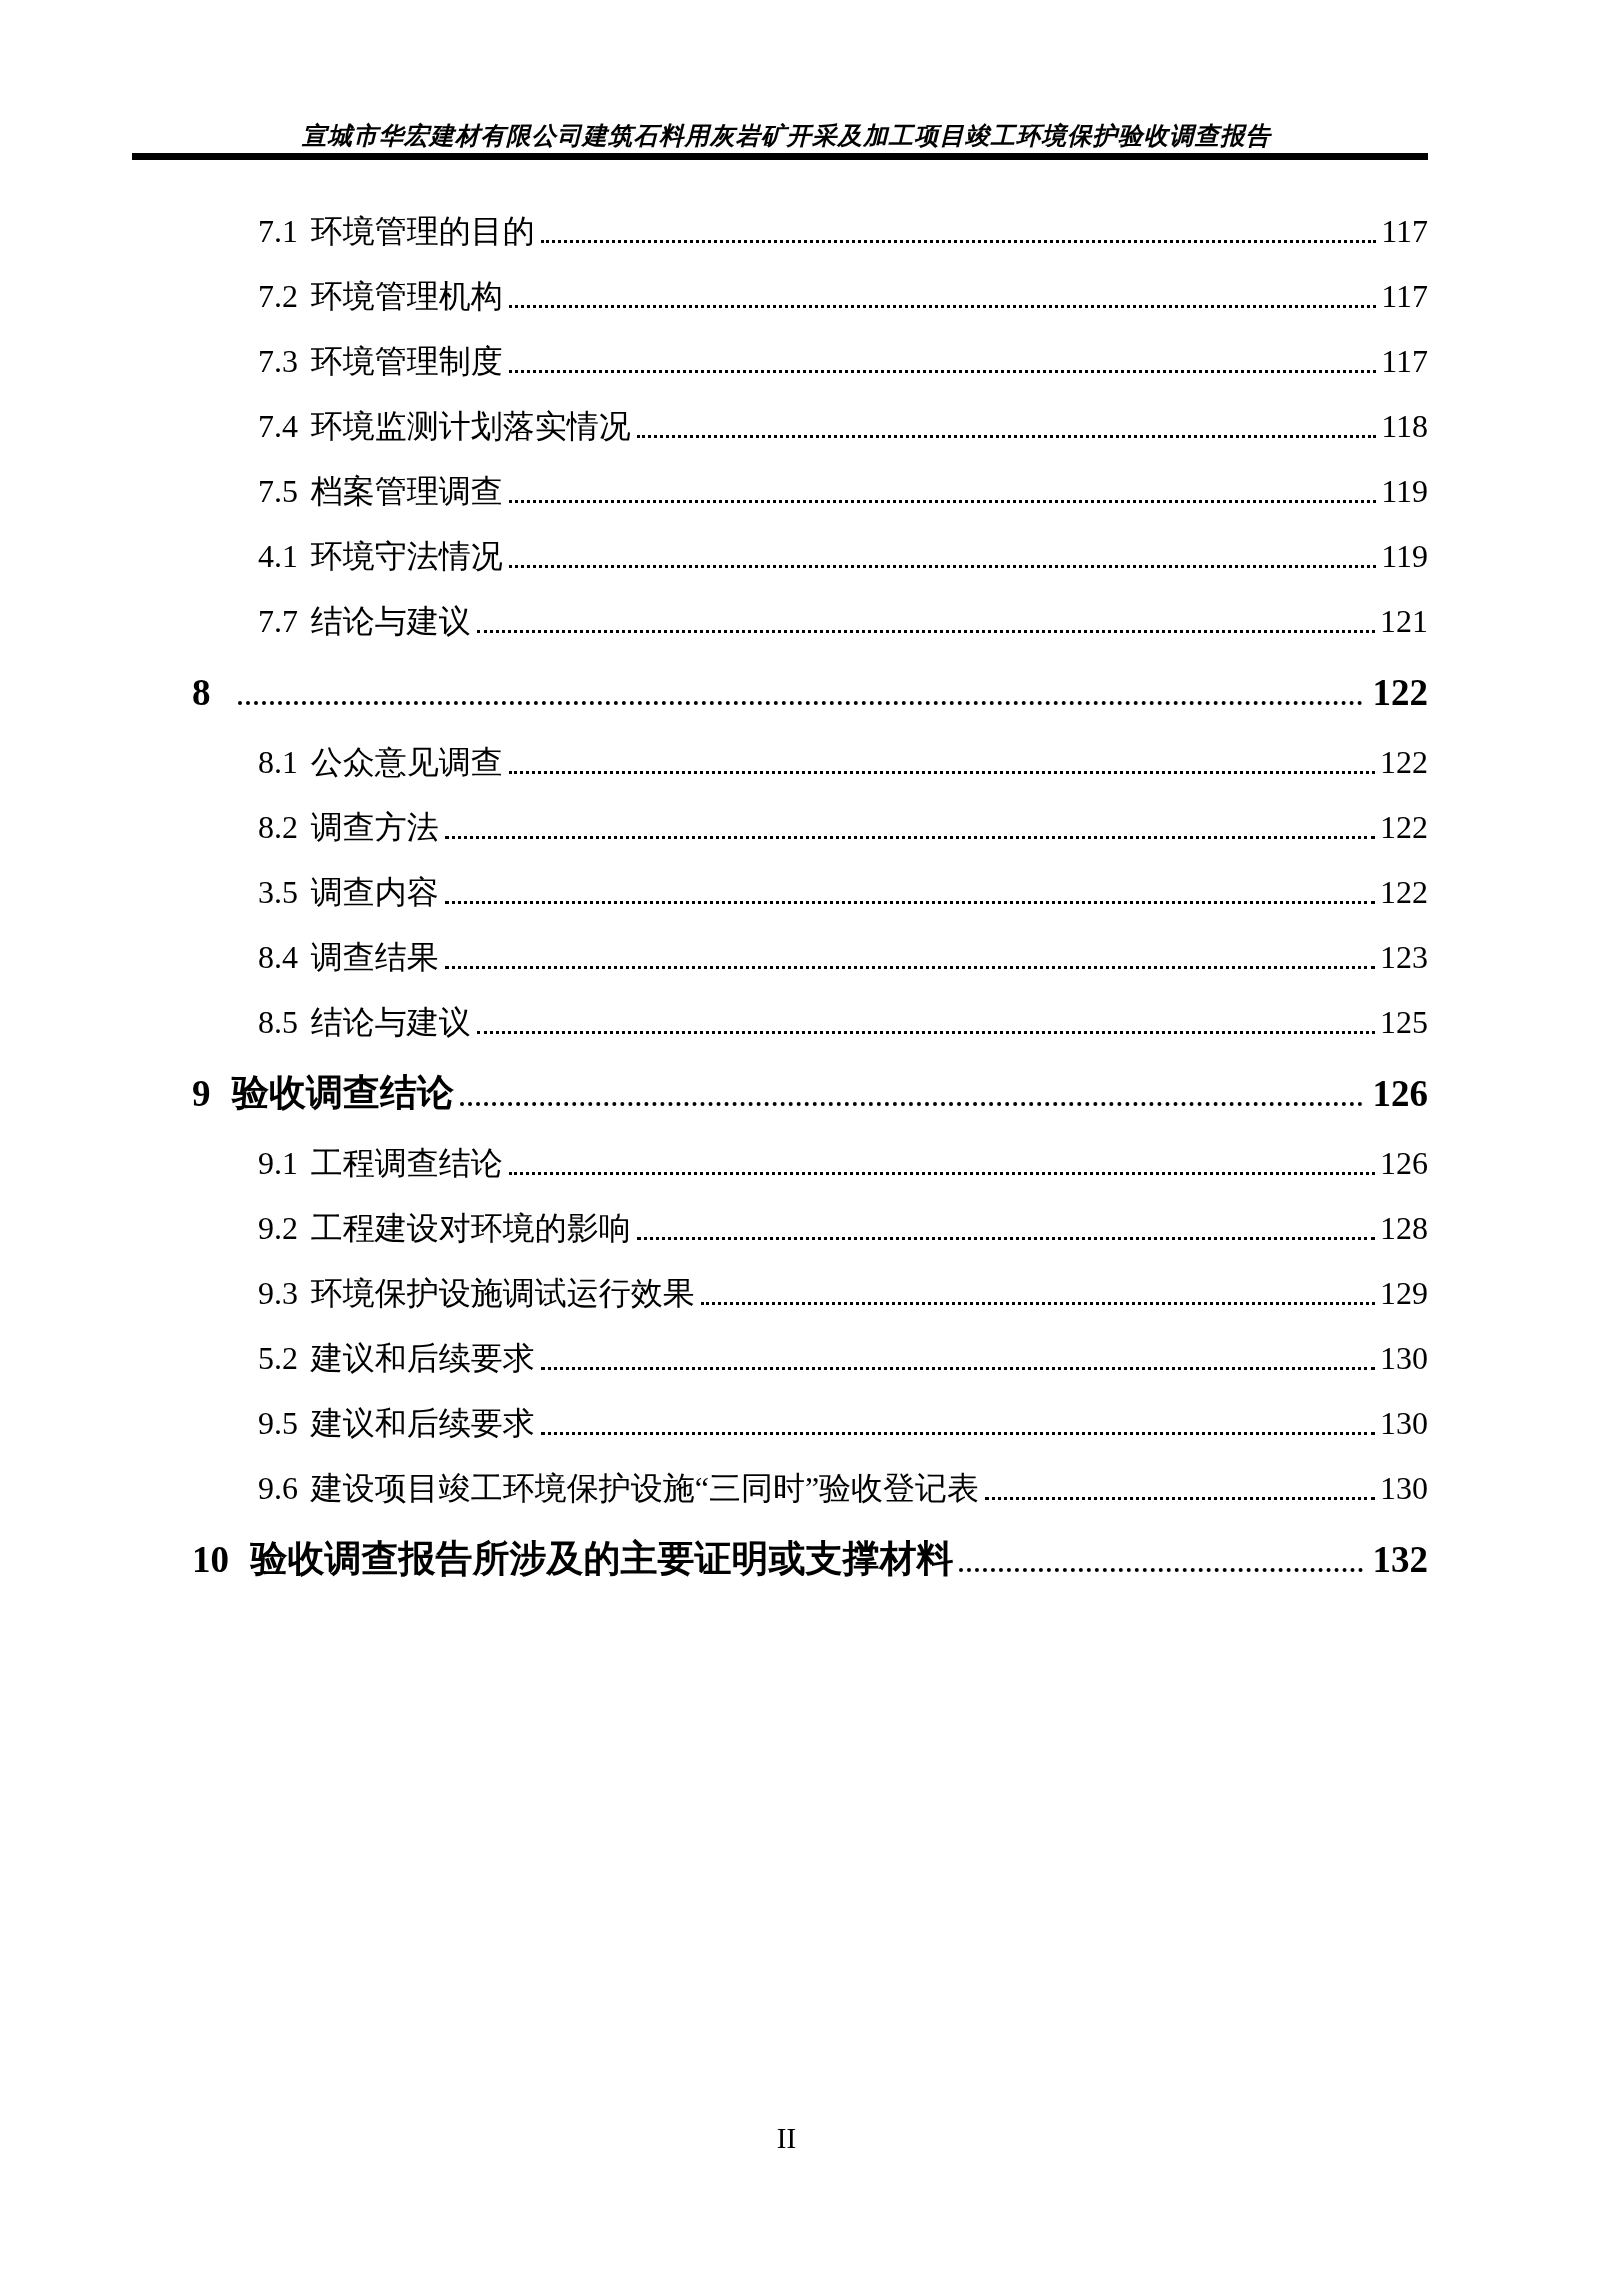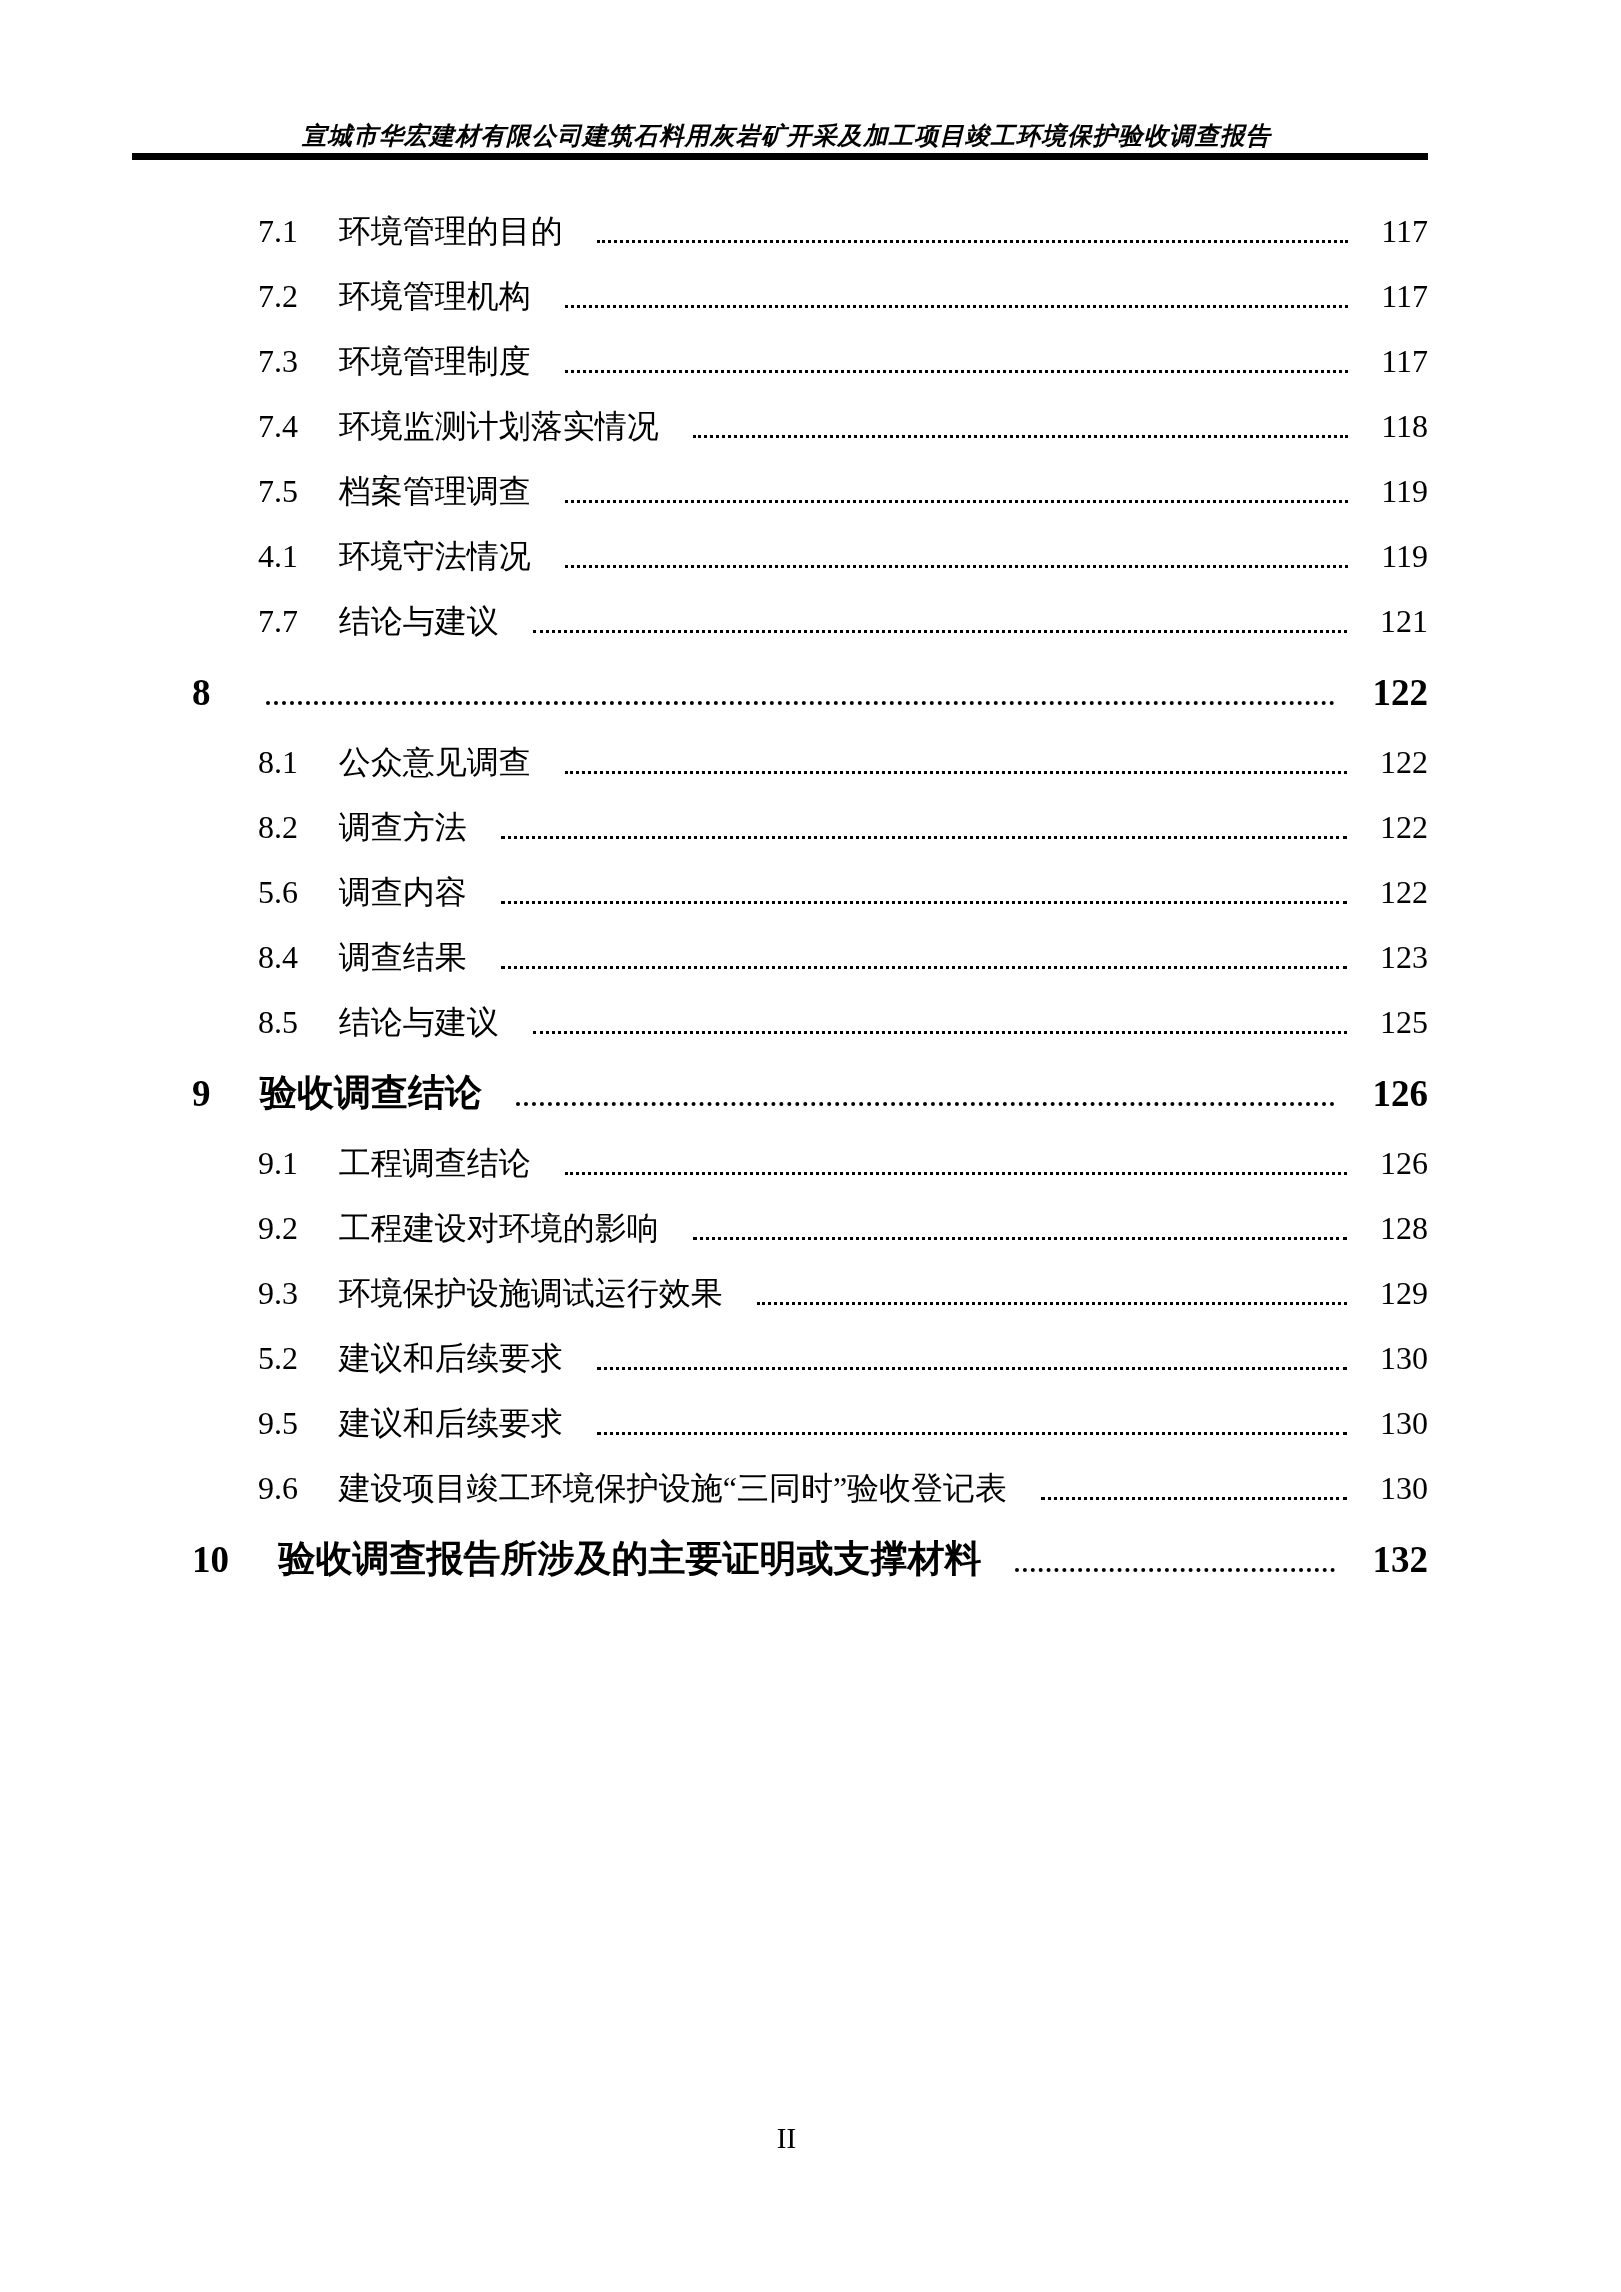--- a/index.html
+++ b/index.html
@@ -43,21 +43,20 @@
   .toc {
     position: absolute;
     top: 199px;
     left: 192px;
     width: 1236px;
   }
   .toc-row {
     display: flex;
     align-items: center;
     white-space: nowrap;
-    gap: 28px;
   }
   .toc-row.level2 {
     height: 65px;
     font-size: 32px;
     padding-left: 66px;
     font-weight: normal;
   }
   .toc-row.level1 {
     height: 76px;
     font-size: 37px;
@@ -174,21 +173,21 @@
     </div>
 
     <div class="toc-row level2">
       <span class="toc-num">8.2</span>
       <span class="toc-title">调查方法</span>
       <span class="toc-dots"></span>
       <span class="toc-page">122</span>
     </div>
 
     <div class="toc-row level2">
-      <span class="toc-num">5.6</span>
+      <span class="toc-num">3.5</span>
       <span class="toc-title">调查内容</span>
       <span class="toc-dots"></span>
       <span class="toc-page">122</span>
     </div>
 
     <div class="toc-row level2">
       <span class="toc-num">8.4</span>
       <span class="toc-title">调查结果</span>
       <span class="toc-dots"></span>
       <span class="toc-page">123</span>

